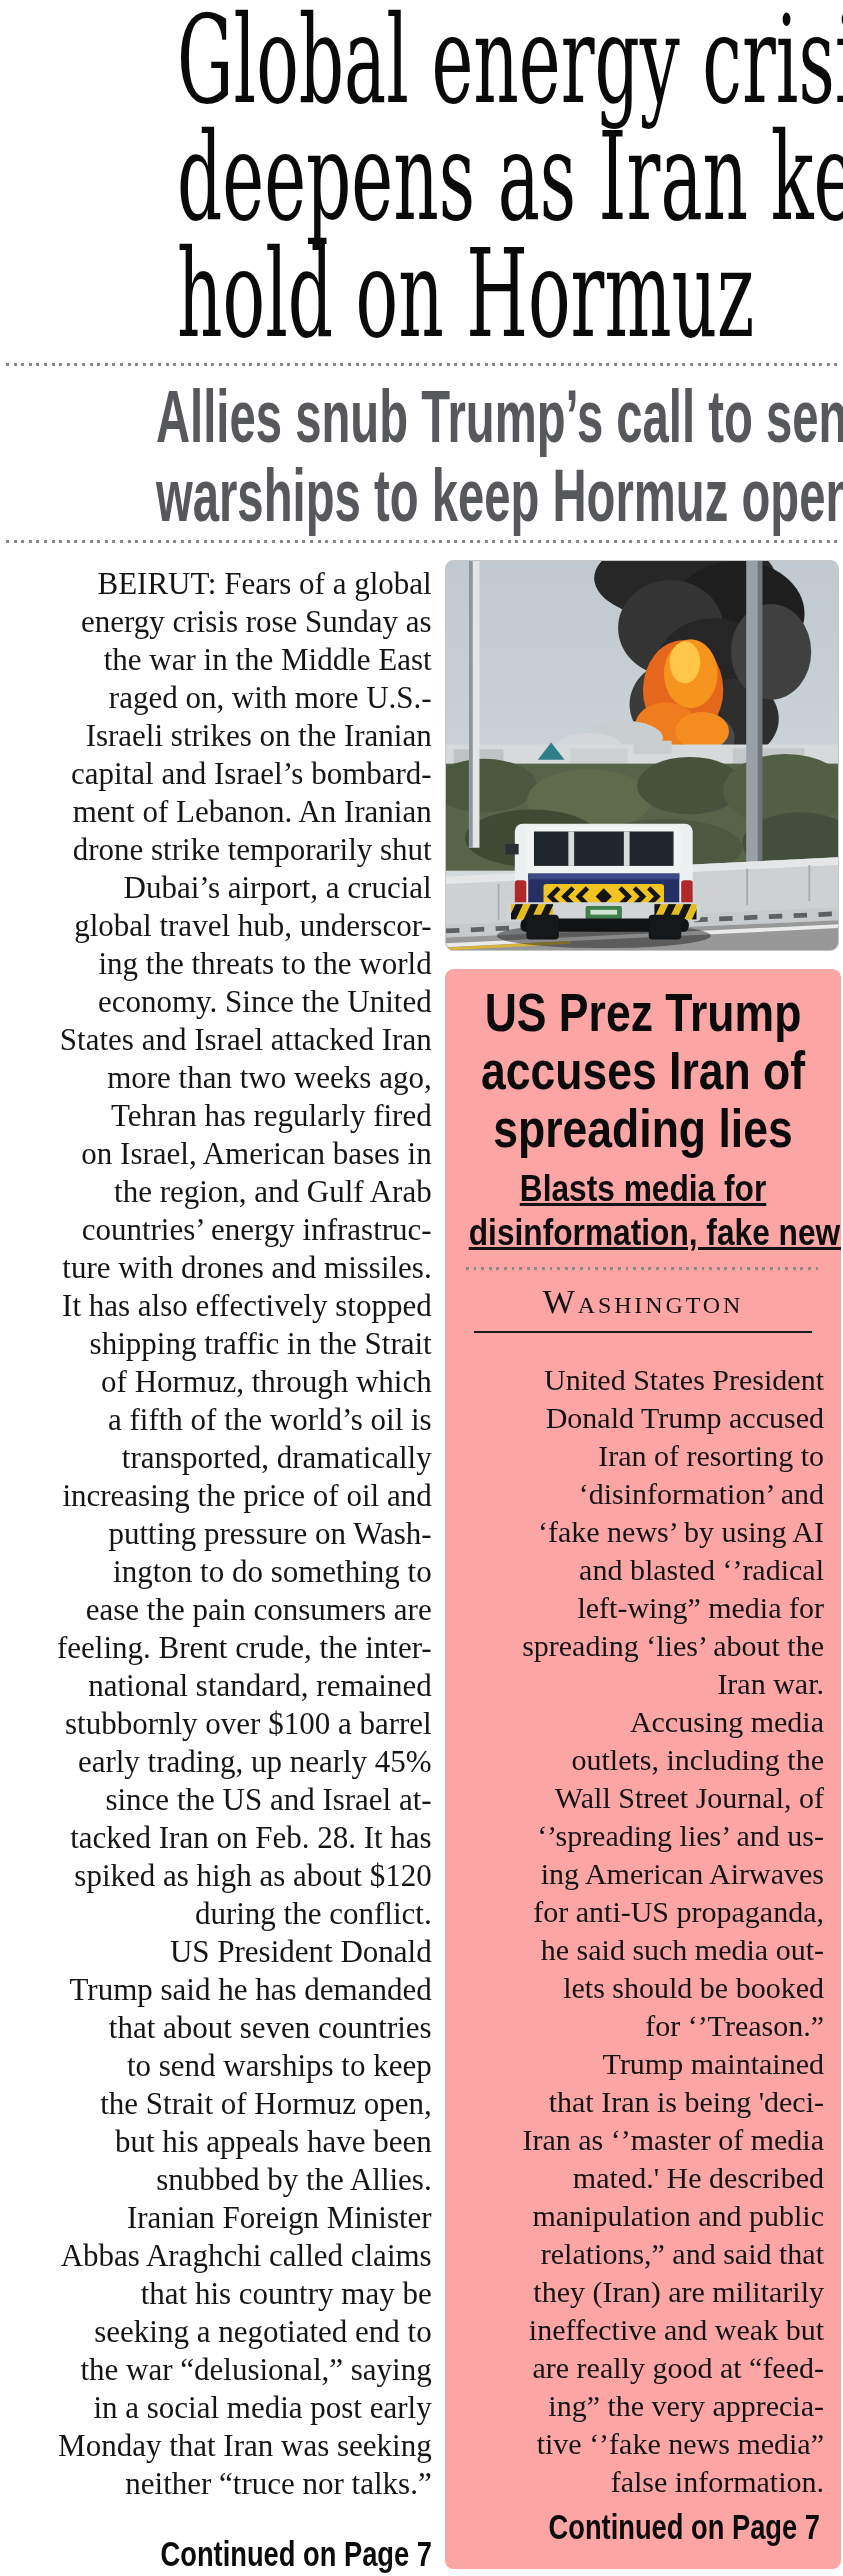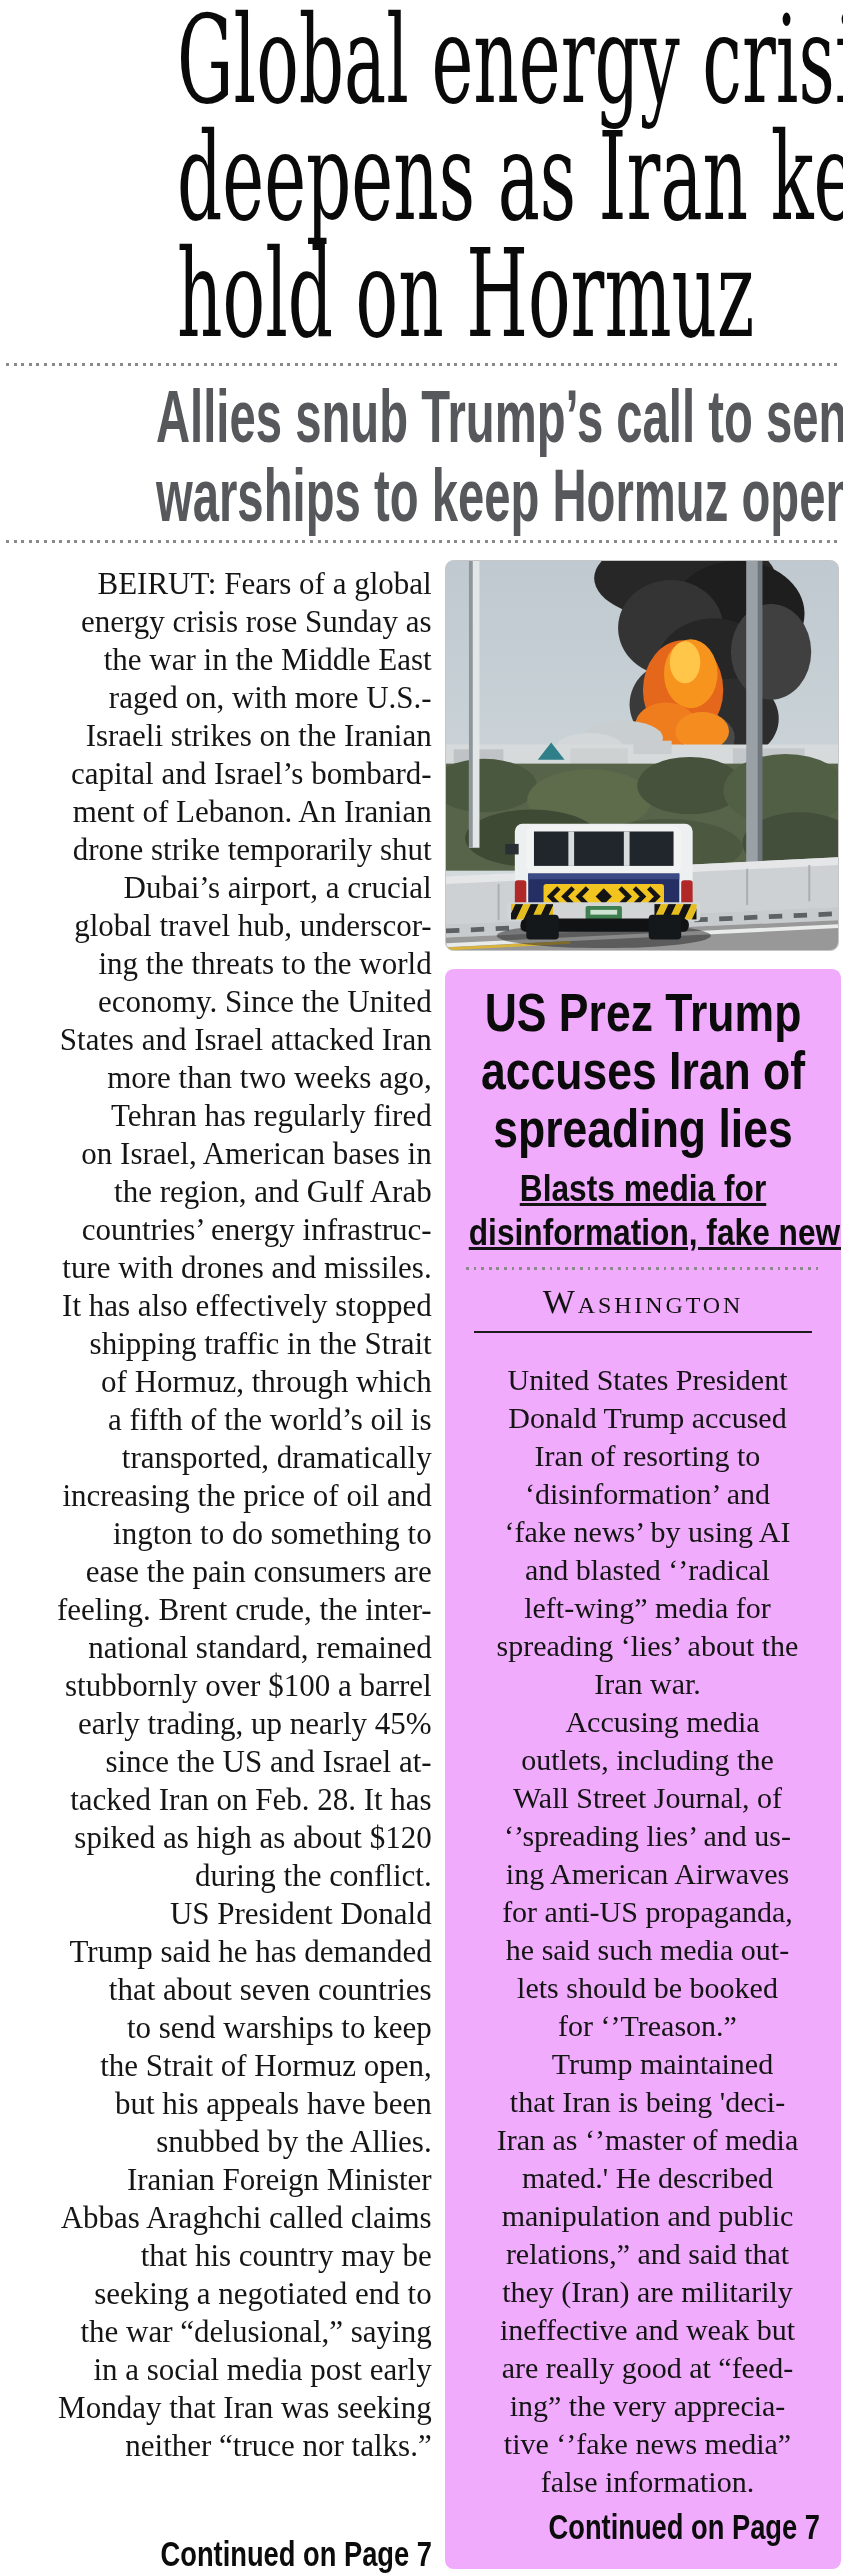--- a/index.html
+++ b/index.html
@@ -31,34 +31,34 @@
              line-height:40px;color:#0c0c0c;text-align:right;white-space:nowrap;
              transform:scaleX(0.78);transform-origin:right center;}
 
   
   #photo{position:absolute;left:445px;top:560px;width:392px;height:389px;
          border:1.9px solid #c6c6c6;border-radius:8.6px;overflow:hidden;background:#c5ced2;}
   #photo svg{display:block;width:100%;height:100%;}
 
   
   #panel{position:absolute;left:445px;top:969px;width:396px;height:1600px;
-         background:#f0abfc;border-radius:8.6px;overflow:hidden;}
+         background:#fca5a5;border-radius:8.6px;overflow:hidden;}
   #panel-headline{margin-top:15.3px;text-align:center;}
   #panel-headline .phl{font-family:"Liberation Sans",sans-serif;font-weight:700;
                        font-size:53px;line-height:58px;white-space:nowrap;color:#0b0b0b;
                        transform:scaleX(0.84);transform-origin:center center;}
   #panel-subhead{margin-top:8.6px;text-align:center;text-decoration:underline;}
   #panel-subhead .psh{font-family:"Liberation Sans",sans-serif;font-weight:700;
                       font-size:36px;line-height:44px;white-space:nowrap;color:#0d0d0d;
                       transform:scaleX(0.88);transform-origin:center center;}
   #panel .dotted{margin:12.4px 21px 0 21px;}
   #dateline{margin-top:8.6px;text-align:center;font-variant:small-caps;font-size:34px;
             line-height:46px;letter-spacing:2.9px;color:#111;}
   #panel-rule{margin:6.7px 29px 0 29px;border-top:2.9px solid #1c1c1c;height:0;}
-  #panel-body{margin:28px 17px 0 26px;text-align:center;font-size:30px;line-height:38px;color:#141414;}
+  #panel-body{margin:28px 17px 0 26px;text-align:right;font-size:30px;line-height:38px;color:#141414;}
   #panel-body .bl{white-space:nowrap;}
   #panel .continued{margin:5.7px 21px 0 0;}
 </style>
 </head>
 <body>
 
 <div id="page">
 
   <div id="headline">
     <div class="hl">Global energy crisis</div>
@@ -94,20 +94,21 @@
       <div class="bl">on Israel, American bases in</div>
       <div class="bl">the region, and Gulf Arab</div>
       <div class="bl">countries’ energy infrastruc-</div>
       <div class="bl">ture with drones and missiles.</div>
       <div class="bl">It has also effectively stopped</div>
       <div class="bl">shipping traffic in the Strait</div>
       <div class="bl">of Hormuz, through which</div>
       <div class="bl">a fifth of the world’s oil is</div>
       <div class="bl">transported, dramatically</div>
       <div class="bl">increasing the price of oil and</div>
+      <div class="bl">putting pressure on Wash-</div>
       <div class="bl">ington to do something to</div>
       <div class="bl">ease the pain consumers are</div>
       <div class="bl">feeling. Brent crude, the inter-</div>
       <div class="bl">national standard, remained</div>
       <div class="bl">stubbornly over $100 a barrel</div>
       <div class="bl">early trading, up nearly 45%</div>
       <div class="bl">since the US and Israel at-</div>
       <div class="bl">tacked Iran on Feb. 28. It has</div>
       <div class="bl">spiked as high as about $120</div>
       <div class="bl">during the conflict.</div>

